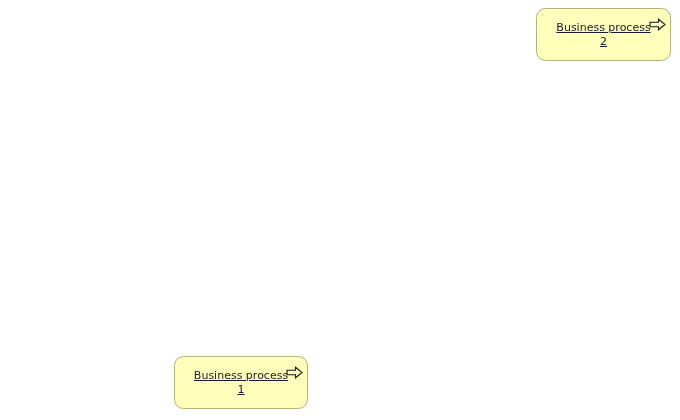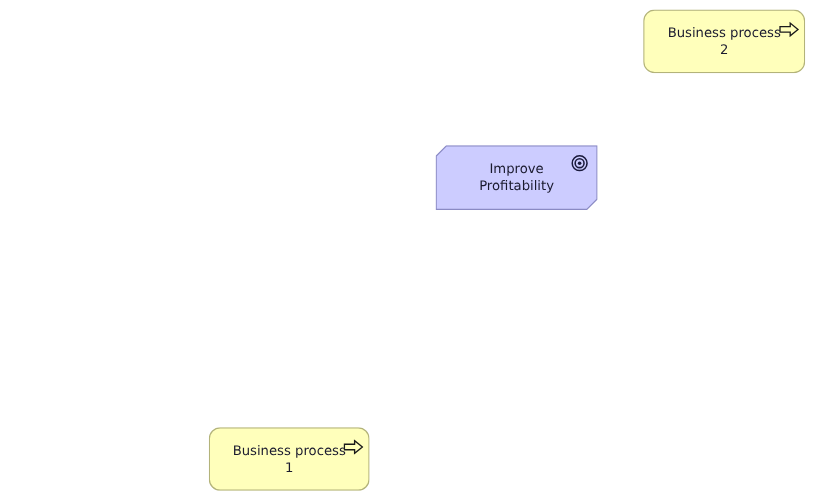--- a/index.html
+++ b/index.html
@@ -39,20 +39,21 @@
     top: 50%;
     transform: translateY(-50%);
     text-align: center;
     font-size: 11px;
     line-height: 14px;
     color: #1a1a2e;
     white-space: pre-line;
     padding: 0 14px;
     box-sizing: border-box;
     pointer-events: none;
+    text-decoration: underline;
   }
   .node .badge {
     position: absolute;
     top: 7px;
     right: 8px;
     width: 14px;
     height: 14px;
     pointer-events: none;
   }
   .node.process .badge {
@@ -65,27 +66,19 @@
 </head>
 <body>
 
 <div id="canvas" style="background: rgb(255, 255, 255);">
     <div class="node process" style="left: 536px; top: 8px; width: 135px; height: 53px;"><span><svg class="shape" viewBox="0 0 135 53" width="135" height="53">
           <rect x="0.5" y="0.5" width="134" height="52" rx="9" ry="9" fill="#ffffbb" stroke="#b3b37a" stroke-width="1"></rect>
         </svg></span><span class="badge"><svg viewBox="0 0 17 13" width="17" height="13">
           <path d="M1 4.2 H9.5 V1.2 L16 6.5 L9.5 11.8 V8.8 H1 Z" fill="#ffffbb" stroke="#1a1a1a" stroke-width="1.1" stroke-linejoin="miter"></path>
         </svg></span><span class="label">Business process
 2</span></div>
-    <div class="node goal" style="left: 363px; top: 121px; width: 135px; height: 54px;"><span><svg class="shape" viewBox="0 0 135 54" width="135" height="54">
-          <polygon points="9,0.5 134.5,0.5 134.5,45 126,53.5 0.5,53.5 0.5,9" fill="#ccccff" stroke="#8a8ac4" stroke-width="1"></polygon>
-        </svg></span><span class="badge"><svg viewBox="0 0 14 14" width="14" height="14">
-          <circle cx="7" cy="7" r="6.2" fill="none" stroke="#1a1a3c" stroke-width="1.3"></circle>
-          <circle cx="7" cy="7" r="3.7" fill="none" stroke="#1a1a3c" stroke-width="1.3"></circle>
-          <circle cx="7" cy="7" r="1.5" fill="#1a1a3c"></circle>
-        </svg></span><span class="label">Improve
-Profitability</span></div>
     <div class="node process" style="left: 174px; top: 356px; width: 134px; height: 53px;"><span><svg class="shape" viewBox="0 0 134 53" width="134" height="53">
           <rect x="0.5" y="0.5" width="133" height="52" rx="9" ry="9" fill="#ffffbb" stroke="#b3b37a" stroke-width="1"></rect>
         </svg></span><span class="badge"><svg viewBox="0 0 17 13" width="17" height="13">
           <path d="M1 4.2 H9.5 V1.2 L16 6.5 L9.5 11.8 V8.8 H1 Z" fill="#ffffbb" stroke="#1a1a1a" stroke-width="1.1" stroke-linejoin="miter"></path>
         </svg></span><span class="label">Business process
 1</span></div>
   </div>
 
 </body></html>

